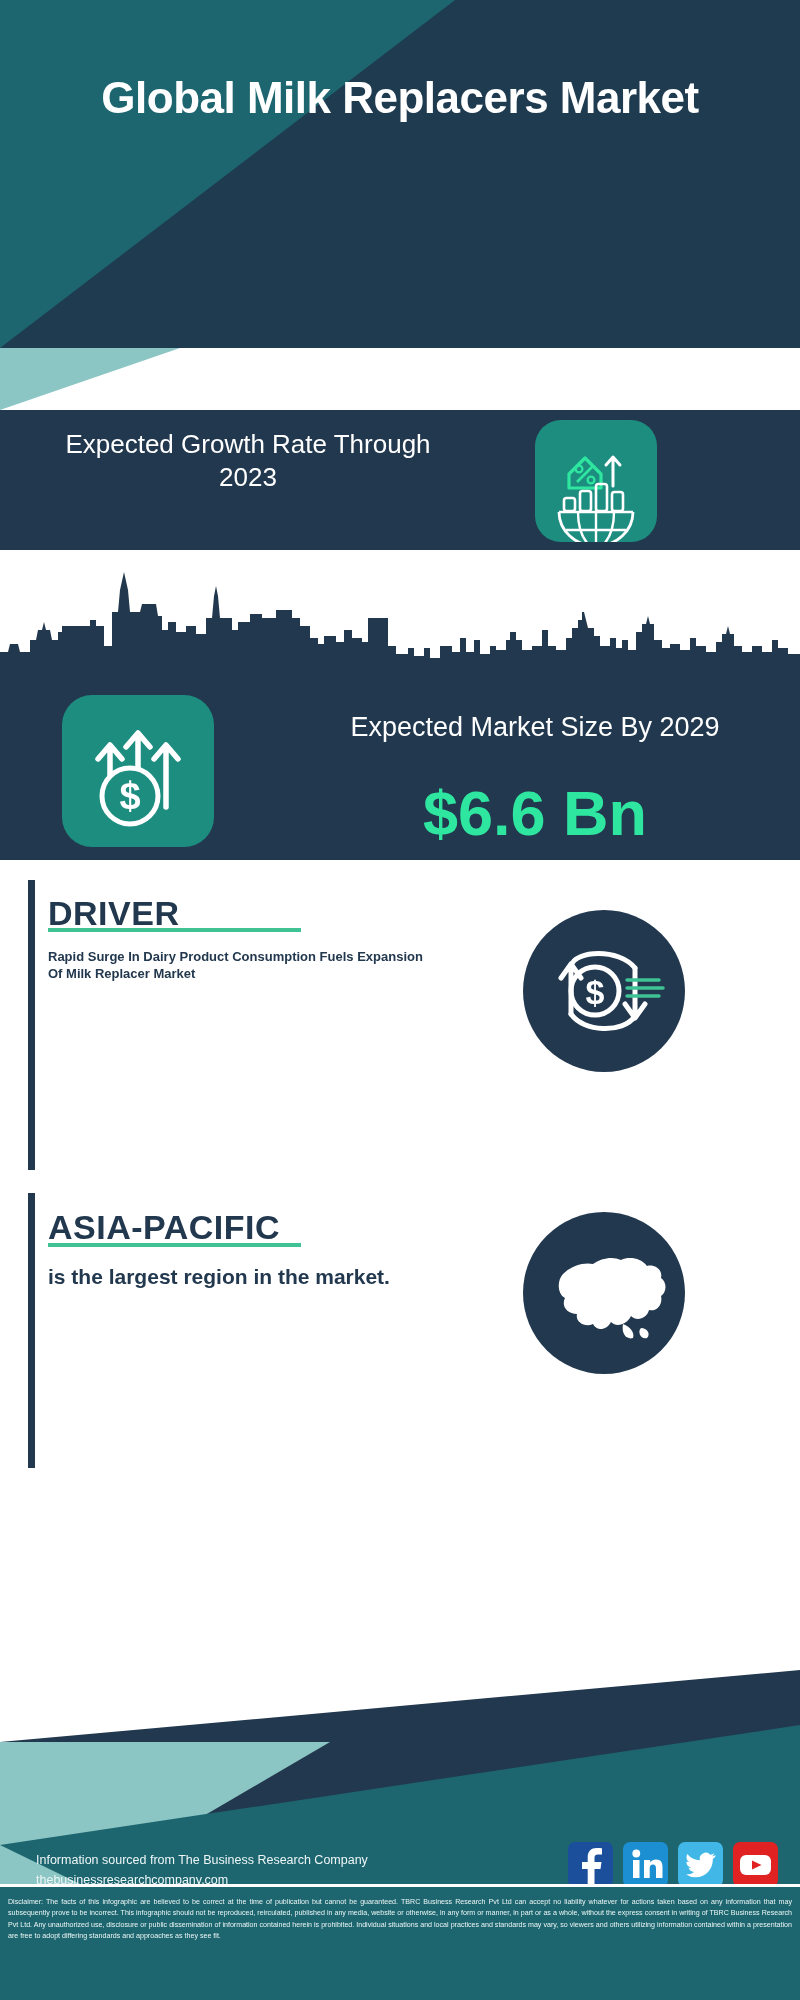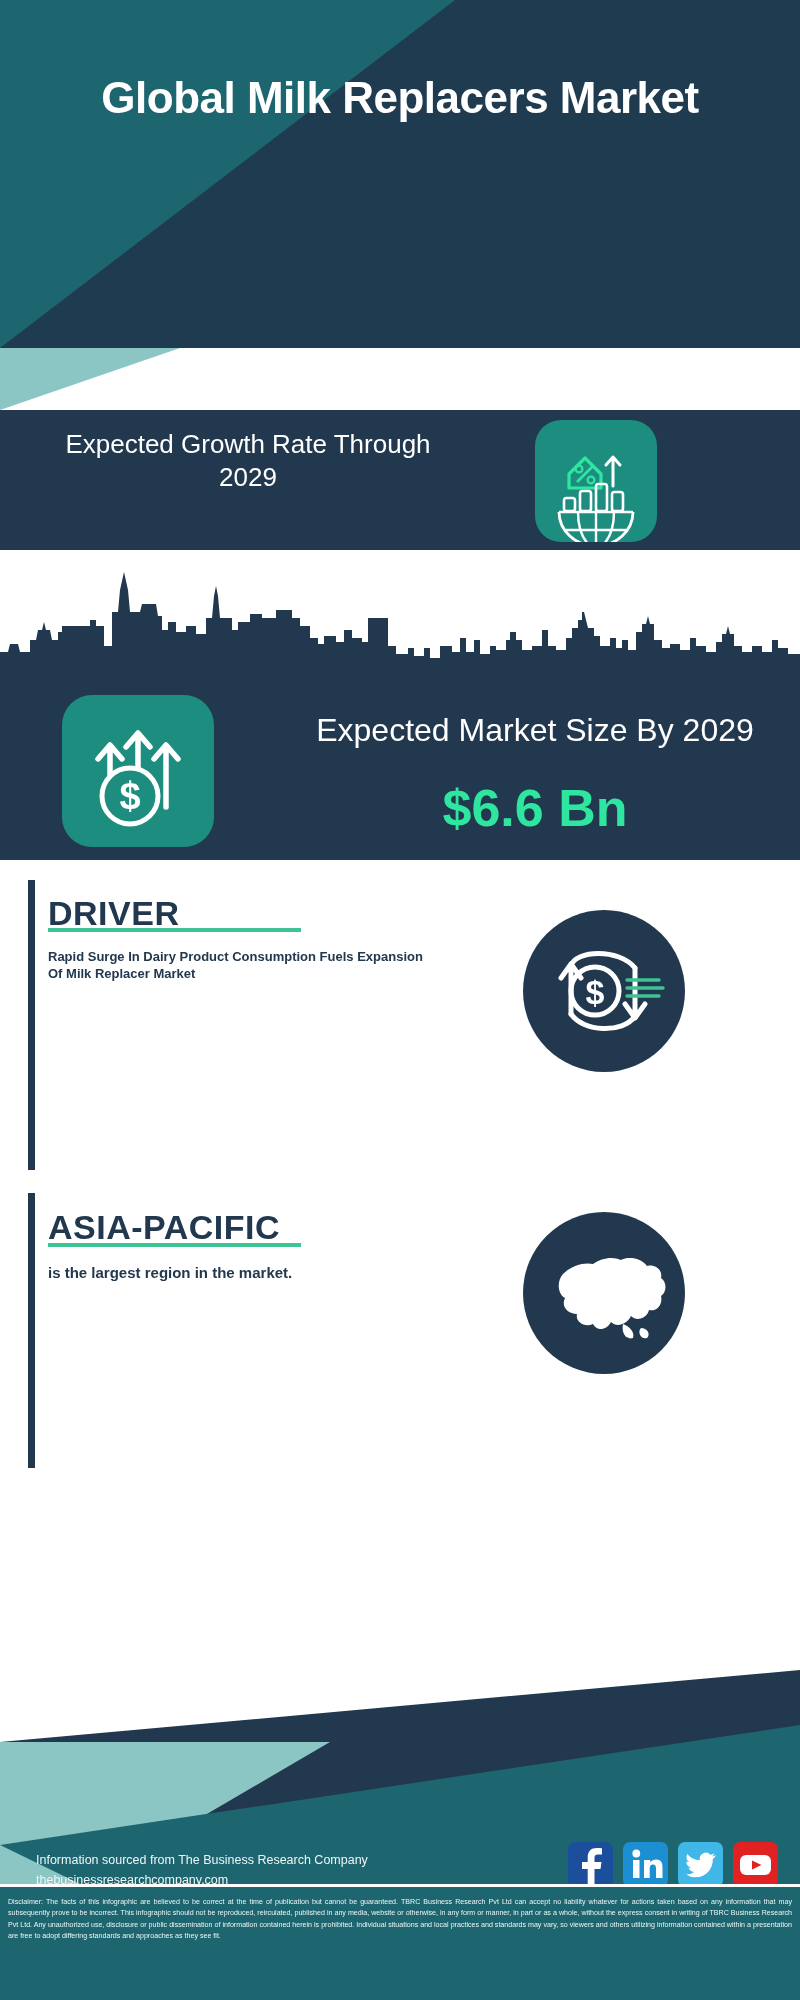--- a/index.html
+++ b/index.html
@@ -68,26 +68,26 @@
   .skyline-body {
     position:absolute; left:0; top:118px; width:800px; height:192px; background:#22384e;
   }
   .market-icon-box {
     position:absolute; left:62px; top:145px; width:152px; height:152px;
     background:#1d8d80; border-radius:30px; z-index:6;
   }
   .market-label {
     position:absolute; left:300px; top:160px; width:470px;
     text-align:center; color:#ffffff;
-    font-size:32px; line-height:1.26; font-weight:400; z-index:6;
+    font-size:27px; line-height:1.26; font-weight:400; z-index:6;
   }
   .market-value {
     position:absolute; left:300px; top:232px; width:470px;
     text-align:center; color:#2ee6a0;
-    font-size:52px; font-weight:bold; line-height:1; z-index:6;
+    font-size:63px; font-weight:bold; line-height:1; z-index:6;
   }
 
   
   .content { position:absolute; left:0; top:860px; width:800px; height:810px; background:#ffffff; }
   .card-bar {
     position:absolute; left:28px; width:7px; background:#22384e;
   }
   .card-title {
     position:absolute; color:#22384e;
     font-weight:bold; line-height:1;margin-top:8px;
@@ -103,21 +103,21 @@
   
   #driver-bar { top:20px; height:290px; }
   #driver-title { left:48px; top:28px; font-size:34px; letter-spacing:0.5px; }
   #driver-underline { left:48px; top:68px; width:253px; }
   #driver-body { left:48px; top:88px; width:390px; font-size:13px; }
 
   
   #region-bar { top:333px; height:275px; }
   #region-title { left:48px; top:342px; font-size:34px; letter-spacing:0.5px; }
   #region-underline { left:48px; top:383px; width:253px; }
-  #region-body { left:48px; top:403px; width:390px; font-size:15px; }
+  #region-body { left:48px; top:403px; width:390px; font-size:21px; }
 
   .circle-icon {
     position:absolute; border-radius:50%; background:#22384e;
   }
   #driver-circle { left:523px; top:50px; width:162px; height:162px; }
   #region-circle { left:523px; top:352px; width:162px; height:162px; }
 
   
   .footer { position:absolute; left:0; top:1670px; width:800px; height:330px; overflow:hidden; background:#ffffff; }
   .footer-navy {
@@ -167,21 +167,21 @@
 
   <div class="header">
     <div class="header-teal"></div>
     <div class="header-title">Global Milk Replacers Market</div>
   </div>
   <div class="hdr-under-teal">
     <div class="tri"></div>
   </div>
 
   <div class="growth">
-    <div class="growth-label">Expected Growth Rate Through 2029</div>
+    <div class="growth-label">Expected Growth Rate Through 2023</div>
     <div class="growth-icon-box">
       <svg width="122" height="122" viewBox="0 0 122 122">
 
         <path d="M34 54 L50 38 L66 54 L66 68 L34 68 Z" fill="none" stroke="#2ee6a0" stroke-width="3.2" stroke-linejoin="round"></path>
         <line x1="42" y1="62" x2="58" y2="46" stroke="#2ee6a0" stroke-width="2.6"></line>
         <circle cx="44" cy="49" r="3.4" fill="none" stroke="#2ee6a0" stroke-width="2.3"></circle>
         <circle cx="56" cy="60" r="3.4" fill="none" stroke="#2ee6a0" stroke-width="2.3"></circle>
 
         <path d="M78 66 L78 38 M71 45 L78 37 L85 45" fill="none" stroke="#ffffff" stroke-width="3" stroke-linecap="round" stroke-linejoin="round"></path>
 

